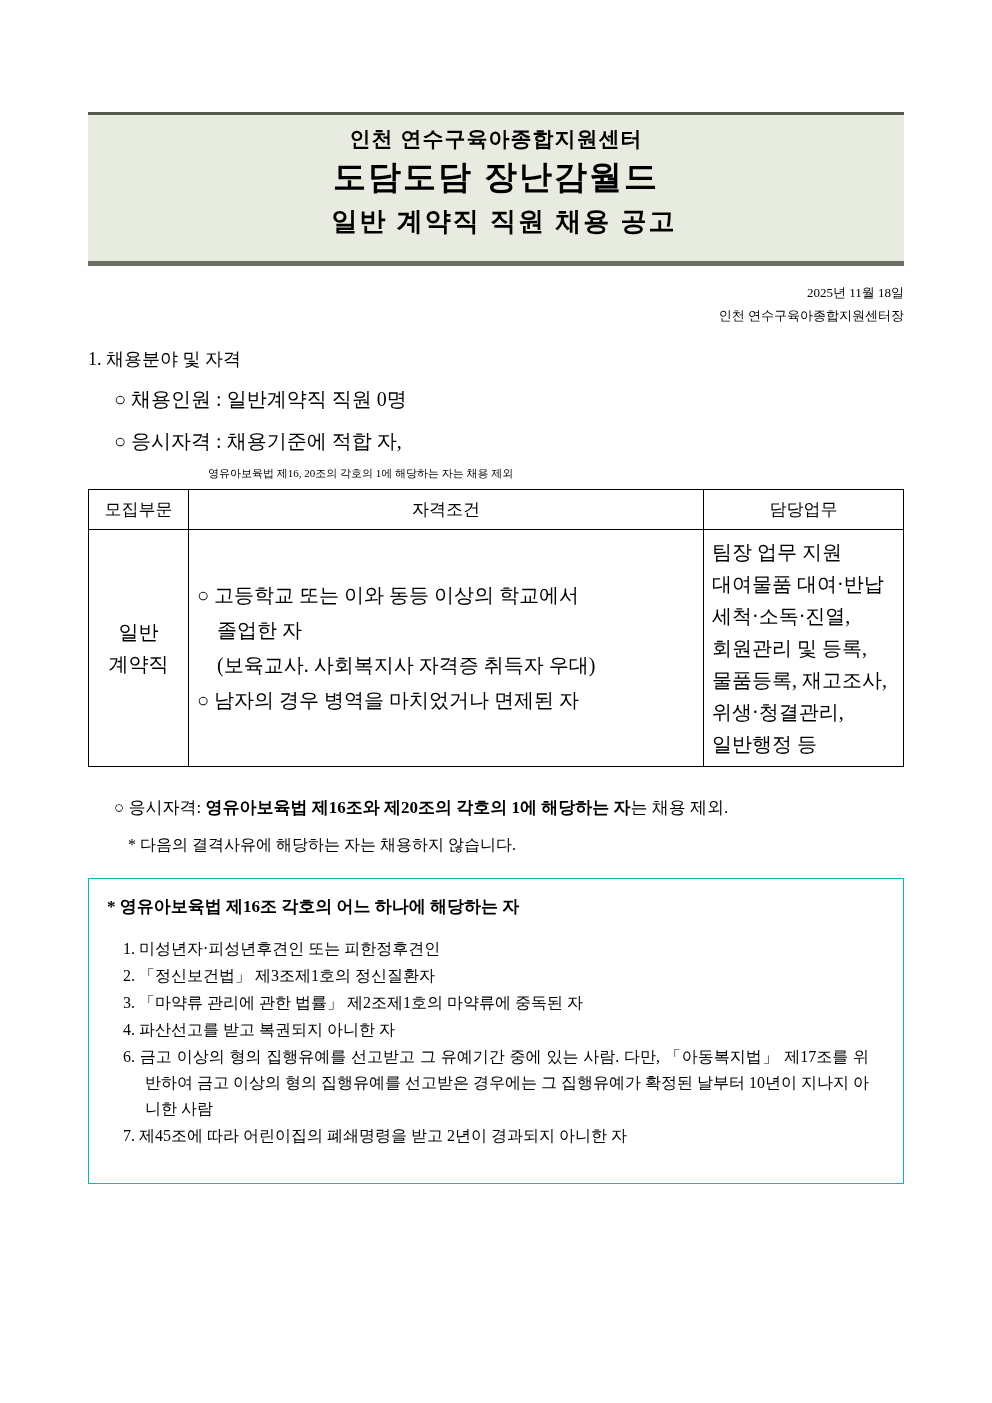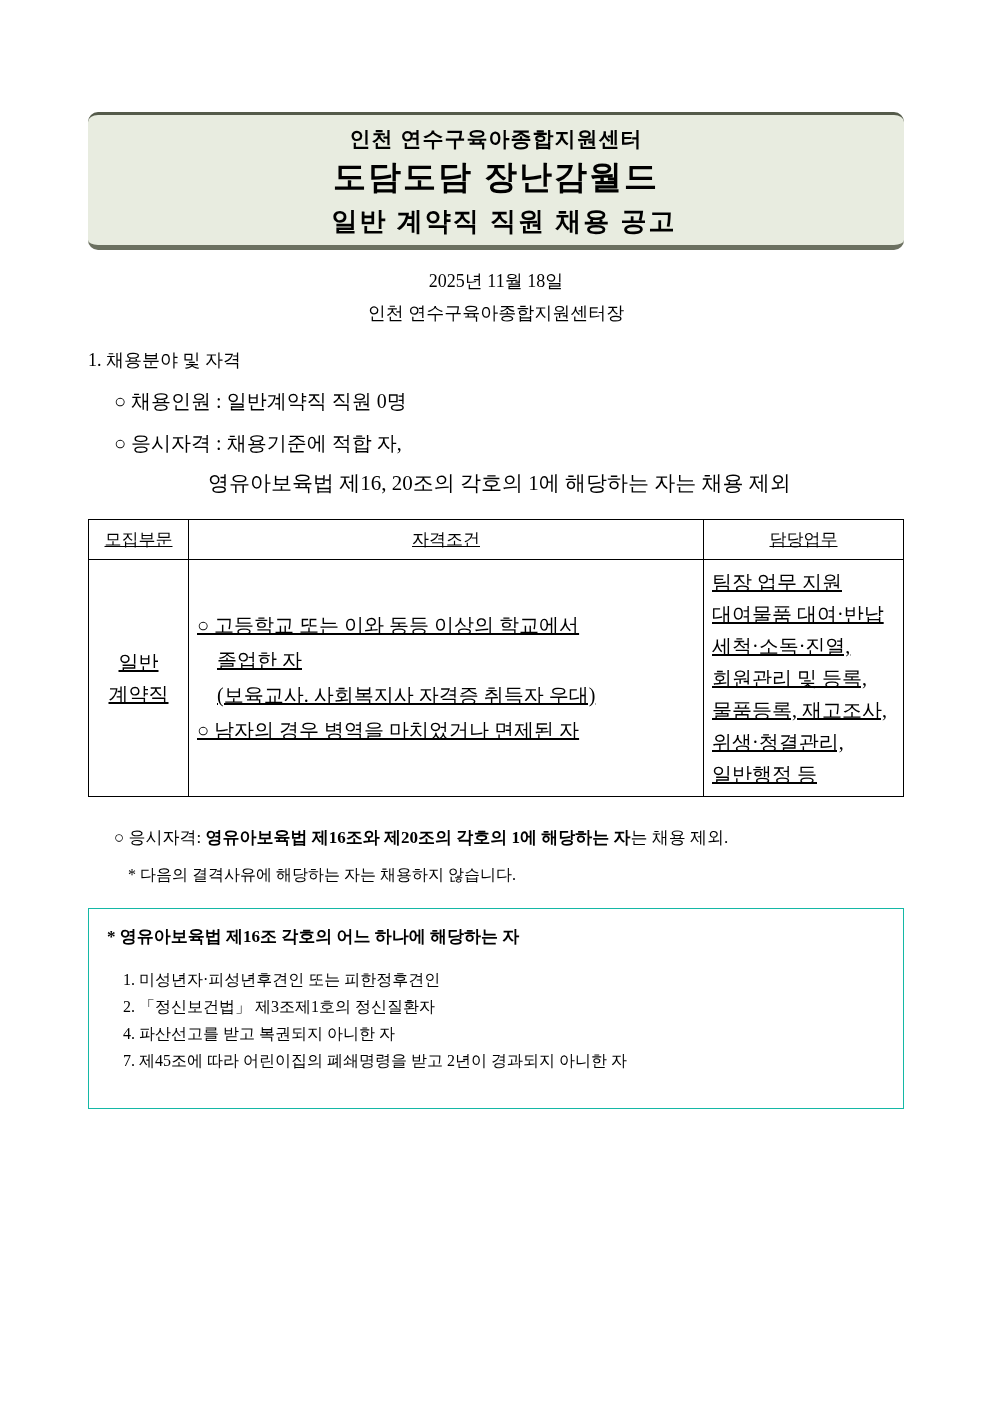--- a/index.html
+++ b/index.html
@@ -22,22 +22,21 @@
     position: relative;
   }
 
   
   .banner {
     margin-top: 112px;
     background: #e8ece0;
     border-top: 3px solid #555b4b;
     border-bottom: 5px solid #6b7060;
     text-align: center;
-    padding: 6px 0 4px 0;
-    border-radius: 10px;
+    padding: 6px 0 20px 0;
   }
   .banner .line1 {
     font-family: "Liberation Sans", sans-serif;
     font-weight: bold;
     font-size: 21px;
     letter-spacing: 1px;
     margin: 4px 0 2px 0;
   }
   .banner .line2 {
     font-family: "Liberation Sans", sans-serif;
@@ -56,52 +55,51 @@
 
   
   .intro {
     margin-top: 40px;
     font-size: 18px;
     line-height: 1.85;
     text-align: justify;
     text-indent: 12px;
   }
   .date-line, .org-line {
-    text-align: center;
-    font-size: 18px;
+    text-align: right;
+    font-size: 13px;
     line-height: 1.75;
   }
   .date-line { margin-top: 16px; }
 
   
   .section-title {
     margin-top: 16px;
     font-size: 18px;
     line-height: 1.7;
   }
   .bullet {
     margin-top: 8px;
     padding-left: 26px;
     font-size: 20px;
     line-height: 1.7;
   }
   .subline {
     margin-top: 6px;
     padding-left: 120px;
-    font-size: 21px;
+    font-size: 11px;
     line-height: 1.7;
   }
 
   
   table.main-table {
-    margin-top: 18px;
+    margin-top: 6px;
     border-collapse: collapse;
     width: 100%;
     table-layout: fixed;
-    text-decoration: underline;
   }
   table.main-table th,
   table.main-table td {
     border: 1px solid #000000;
     font-size: 20px;
     padding: 6px 8px;
     vertical-align: middle;
   }
   table.main-table th {
     font-weight: normal;
@@ -235,18 +233,20 @@
   <div class="note-bullet">
     <span>○ 응시자격: </span><b>영유아보육법 제16조와 제20조의 각호의 1에 해당하는 자</b><span>는 채용 제외.</span>
   </div>
   <div class="note-star">* 다음의 결격사유에 해당하는 자는 채용하지 않습니다.</div>
 
   <div class="legal-box">
     <div class="legal-title">* 영유아보육법 제16조 각호의 어느 하나에 해당하는 자</div>
     <ol>
       <li>1. 미성년자·피성년후견인 또는 피한정후견인</li>
       <li>2. 「정신보건법」 제3조제1호의 정신질환자</li>
+      <li>3. 「마약류 관리에 관한 법률」 제2조제1호의 마약류에 중독된 자</li>
       <li>4. 파산선고를 받고 복권되지 아니한 자</li>
+      <li>6. 금고 이상의 형의 집행유예를 선고받고 그 유예기간 중에 있는 사람. 다만, 「아동복지법」 제17조를 위반하여 금고 이상의 형의 집행유예를 선고받은 경우에는 그 집행유예가 확정된 날부터 10년이 지나지 아니한 사람</li>
       <li>7. 제45조에 따라 어린이집의 폐쇄명령을 받고 2년이 경과되지 아니한 자</li>
     </ol>
   </div>
 
 </div>
 
 </body></html>

